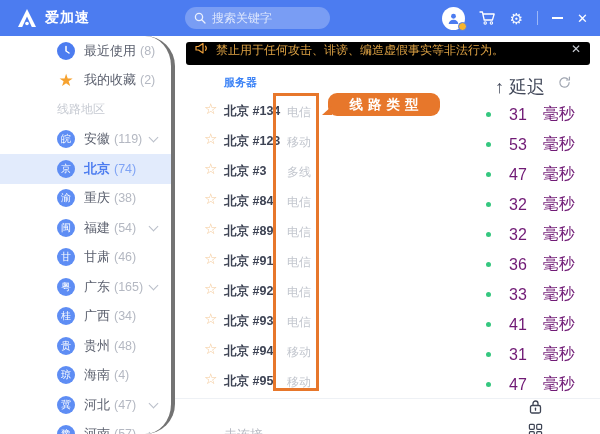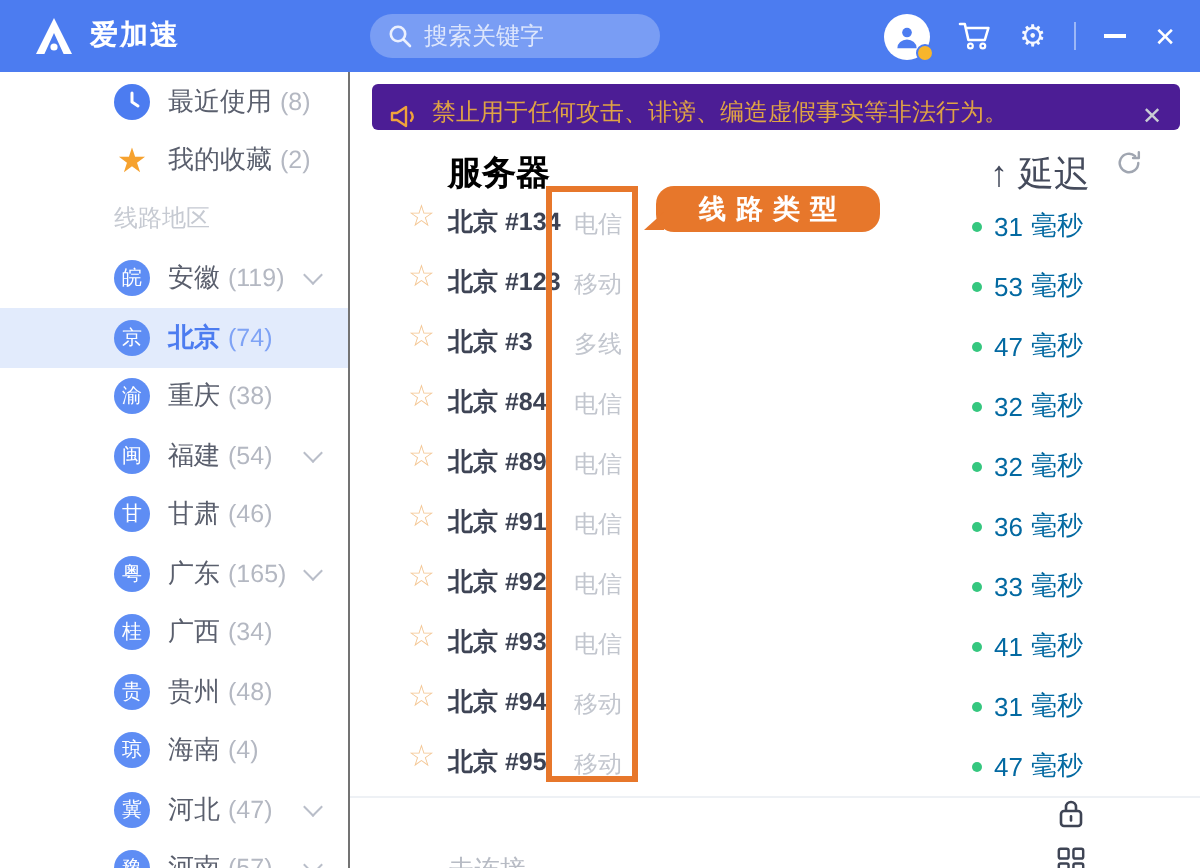--- a/index.html
+++ b/index.html
@@ -24,55 +24,55 @@
   .avatar-badge { position:absolute; right:-2px; bottom:-1px; width:9px; height:9px; border-radius:50%;
                   background:#F7B52C; border:1.5px solid #4C7CF0; }
   .gear-glyph { color:rgba(255,255,255,.95); font-size:15px; line-height:1; }
   .top-sep { width:1px; height:14px; background:rgba(255,255,255,.45); }
   .min-bar { display:inline-block; width:11px; height:2px; background:#fff; }
   .close-glyph { color:#fff; font-size:13px; line-height:1; }
   .tbtn { display:flex; align-items:center; justify-content:center; cursor:pointer; }
 
   
   .sidebar { position:absolute; top:36px; left:0; width:175px; bottom:0; background:#fff;
-             border-right:1px solid #737373; overflow:hidden; }
+             border-right:4px solid #737373; overflow:hidden;border-radius:30px; }
   .side-item { position:relative; height:29.5px; display:flex; align-items:center; }
   .side-item .ic { margin-left:57px; width:18px; height:18px; flex:0 0 auto;
                    display:flex; align-items:center; justify-content:center; }
   .side-label { margin-left:9px; font-size:13px; color:#5A5F6D; }
   .side-count { margin-left:4px; font-size:12.5px; color:#B4B8C2; }
   .section-label { height:29.5px; display:flex; align-items:center; padding-left:57px;
                    font-size:12px; color:#C6CAD2; }
   .badge { margin-left:57px; width:18px; height:18px; border-radius:50%; background:#5E8DF4;
            color:#fff; font-size:10px; display:flex; align-items:center; justify-content:center; flex:0 0 auto; }
   .chev { position:absolute; right:14px; top:50%; width:7px; height:7px; margin-top:-5px;
           border-right:1.5px solid #B9BEC9; border-bottom:1.5px solid #B9BEC9; transform:rotate(45deg); }
   .side-item.selected { background:#E2EBFC; }
   .side-item.selected .side-label { color:#4C7CF0; font-weight:bold; }
   .side-item.selected .side-count { color:#7FA3F5; }
   .star-glyph { color:#F6A22F; font-size:17px; line-height:1; }
 
   
   .main { position:absolute; left:175px; top:36px; right:0; bottom:0; background:#fff; }
-  .banner { position:absolute; top:6px; left:11px; right:10px; height:23px; background:#4c1d95;
-            border-radius:3px; display:flex; align-items:flex-end; padding:0 9px; }
+  .banner { position:absolute; top:6px; left:11px; right:10px; height:23px; background:#000000;
+            border-radius:3px; display:flex; align-items:flex-start; padding:0 9px; }
   .banner-text { margin-left:7px; font-size:12px; color:#DFA344; flex:1; white-space:nowrap; overflow:hidden; }
   .banner-close { color:#C9CDD4; font-size:12px; cursor:pointer; }
 
   .list-header { position:absolute; top:36px; left:0; right:0; height:23px; }
-  .hdr-title { position:absolute; left:49px; top:3px; font-size:17px; color:#000000; font-weight:bold; }
+  .hdr-title { position:absolute; left:49px; top:3px; font-size:11px; color:#3b82f6; font-weight:bold; }
   .hdr-sort { position:absolute; right:55px; top:3px; font-size:18px; color:#454B5C; cursor:pointer; }
   .hdr-refresh { position:absolute; right:29px; top:3px; cursor:pointer; }
 
   .rows { position:absolute; top:59px; left:0; right:0; }
   .server-row { position:relative; height:30px; }
   .row-star { position:absolute; left:29px; top:6px; color:#F4C795; font-size:15px; line-height:1; cursor:pointer; }
   .srv-name { position:absolute; left:49px; top:8px; font-size:12.5px; font-weight:bold; color:#3D4354; white-space:nowrap; }
   .srv-type { position:absolute; left:112px; top:9px; font-size:12px; color:#C2C6CE; }
-  .srv-delay { position:absolute; left:311px; top:9px; font-size:13px; color:#0369a1; display:flex; align-items:center; }
+  .srv-delay { position:absolute; left:311px; top:9px; font-size:16px; color:#701a75; display:flex; align-items:center;gap:12px; }
   .dot { width:5px; height:5px; border-radius:50%; background:#35C77F; margin-right:6px; }
   .delay-unit { margin-left:4px; }
 
   .col-highlight { position:absolute; left:98px; top:57px; width:46px; height:298px;
                    border:3px solid #E7772B; pointer-events:none; }
   .callout { position:absolute; left:153px; top:57px; width:112px; height:23px; background:#E7772B;
              border-radius:9px; color:#fff; font-size:13.5px; font-weight:bold; letter-spacing:5px;
              display:flex; align-items:center; justify-content:center; padding-left:5px; }
   .callout-tail { position:absolute; left:-6px; bottom:1px; width:10px; height:9px; background:#E7772B;
                   clip-path:polygon(0 100%, 100% 0, 100% 100%); }

